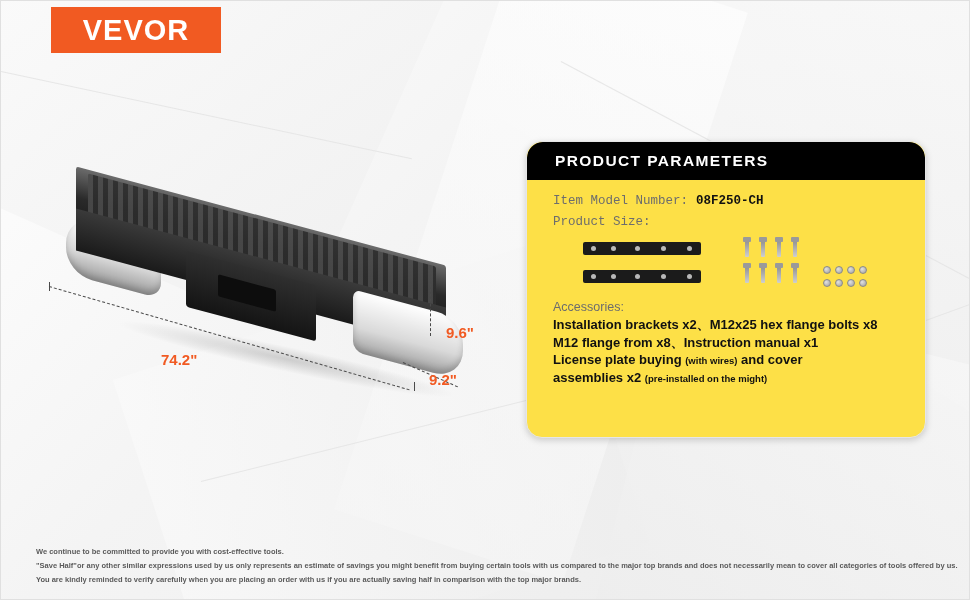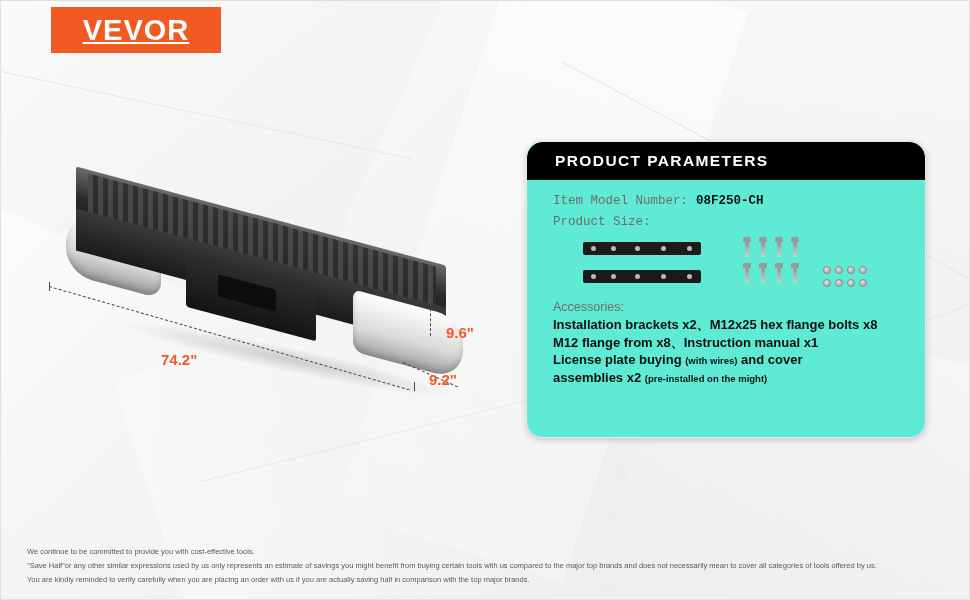--- a/index.html
+++ b/index.html
@@ -85,21 +85,20 @@
     display: flex;
     align-items: center;
     justify-content: center;
   }
   .logo-text {
     color: #ffffff;
     font-weight: bold;
     font-size: 29px;
     letter-spacing: 1px;
     font-family: "Liberation Sans", sans-serif;
-    text-decoration: underline;
   }
 
   
   .product-area {
     position: absolute;
     left: 30px;
     top: 185px;
     width: 460px;
     height: 230px;
   }
@@ -198,21 +197,21 @@
     background: #4a4a4a;
   }
 
   
   .params-panel {
     position: absolute;
     left: 525px;
     top: 140px;
     width: 398px;
     height: 295px;
-    background: #5eead4;
+    background: #fde047;
     border-radius: 16px;
     box-shadow: 0 2px 7px rgba(0,0,0,.18);
     overflow: hidden;
     border: 1px solid #e6e6e6;
   }
   .params-header {
     height: 38px;
     background: #000000;
     border-radius: 16px 16px 0 0;
     display: flex;
@@ -308,26 +307,27 @@
     line-height: 1.35;
   }
   .acc-line .small {
     font-size: 9.5px;
     font-weight: bold;
   }
 
   
   .footer {
     position: absolute;
-    left: 26px;
+    left: 35px;
     bottom: 10px;
     width: 930px;
     color: #5a5a5a;
     font-size: 7.5px;
     line-height: 1.45;
+    font-weight: bold;
   }
   .footer p { margin: 0 0 3px 0; }
 </style>
 </head>
 <body>
 
 <div class="page">
 
   <div class="bg-layer">
     <div class="poly a"></div>

